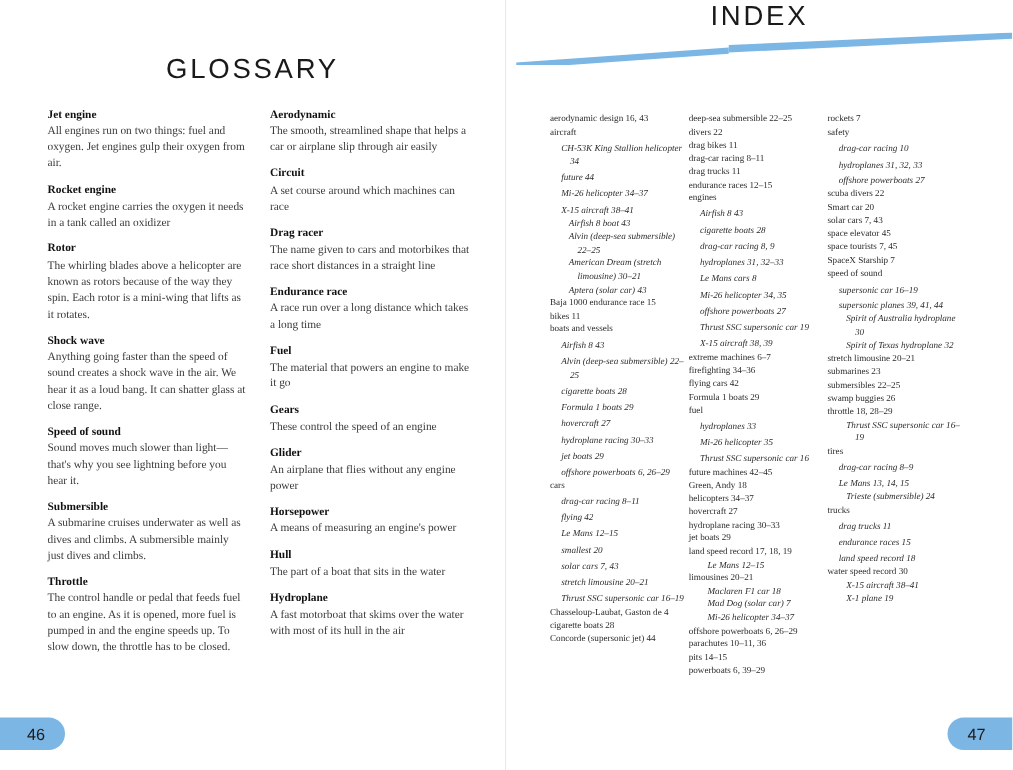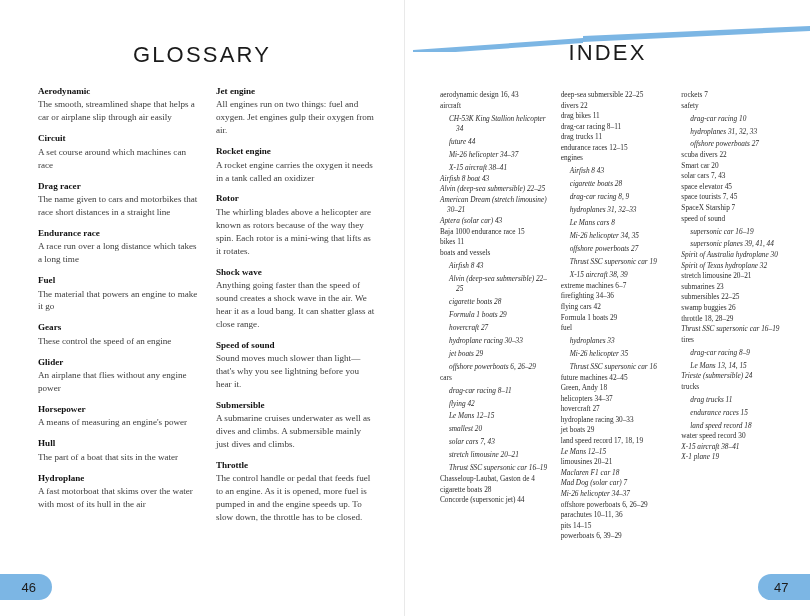--- a/index.html
+++ b/index.html
@@ -33,21 +33,21 @@
   
   .page-heading {
     text-align: center;
     font-family: "Liberation Sans", sans-serif;
     font-weight: 400;
     letter-spacing: 2.2px;
     color: #1a1a1a;
     font-size: 22px;
   }
   .glossary-heading { margin-top: 42px; }
-  .index-heading { margin-top: 40px; }
+  .index-heading { }
 
   
   .blue-swoosh { position: absolute; top: 26px; left: 0; width: 405px; height: 26px; }
 
   
   .glossary-cols {
     position: absolute;
     top: 86px; left: 38px;
     width: 338px;
     display: flex;
@@ -70,35 +70,34 @@
     line-height: 1.42;
     margin-top: 1px;
   }
 
   
   .index-cols {
     position: absolute;
     top: 90px; left: 35px;
     width: 352px;
     display: flex;
-    gap: 10px;
   }
   .index-col { width: 111px; }
   .idx {
     font-family: "Liberation Serif", serif;
     font-size: 7.3px;
     color: #2b2b2b;
     line-height: 1.45;
     margin: 0;
     text-indent: -7px;
     padding-left: 7px;
   }
   .idx.lvl1 { padding-left: 16px; text-indent: -7px; }
   .idx.lvl1-ital { padding-left: 16px; text-indent: -7px; font-style: italic; }
-  .idx.ital { font-style: italic; }
+  .idx.ital { font-style: italic; margin-left: 15px; }
   .idx.gap { margin-top: 2.4px; font-style: italic; }
 
   
   .pagenum {
     position: absolute;
     bottom: 16px;
     height: 26px;
     background: #7cb6e4;
     display: flex;
     align-items: center;
@@ -124,20 +123,36 @@
 </head>
 <body>
 
 <div id="page">
   <div class="spread">
 
     <div class="page-half page-left">
       <div class="page-heading glossary-heading">GLOSSARY</div>
 
       <div class="glossary-cols">
+        <div class="glossary-col" id="gcol1">
+            <div class="term">Jet engine</div>
+            <div class="def">All engines run on two things: fuel and oxygen. Jet engines gulp their oxygen from air.</div>
+            <div class="term">Rocket engine</div>
+            <div class="def">A rocket engine carries the oxygen it needs in a tank called an oxidizer</div>
+            <div class="term">Rotor</div>
+            <div class="def">The whirling blades above a helicopter are known as rotors because of the way they spin. Each rotor is a mini-wing that lifts as it rotates.</div>
+            <div class="term">Shock wave</div>
+            <div class="def">Anything going faster than the speed of sound creates a shock wave in the air. We hear it as a loud bang. It can shatter glass at close range.</div>
+            <div class="term">Speed of sound</div>
+            <div class="def">Sound moves much slower than light—that's why you see lightning before you hear it.</div>
+            <div class="term">Submersible</div>
+            <div class="def">A submarine cruises underwater as well as dives and climbs. A submersible mainly just dives and climbs.</div>
+            <div class="term">Throttle</div>
+            <div class="def">The control handle or pedal that feeds fuel to an engine. As it is opened, more fuel is pumped in and the engine speeds up. To slow down, the throttle has to be closed.</div>
+          </div>
         <div class="glossary-col" id="gcol0">
             <div class="term">Aerodynamic</div>
             <div class="def">The smooth, streamlined shape that helps a car or airplane slip through air easily</div>
             <div class="term">Circuit</div>
             <div class="def">A set course around which machines can race</div>
             <div class="term">Drag racer</div>
             <div class="def">The name given to cars and motorbikes that race short distances in a straight line</div>
             <div class="term">Endurance race</div>
             <div class="def">A race run over a long distance which takes a long time</div>
             <div class="term">Fuel</div>
@@ -145,36 +160,20 @@
             <div class="term">Gears</div>
             <div class="def">These control the speed of an engine</div>
             <div class="term">Glider</div>
             <div class="def">An airplane that flies without any engine power</div>
             <div class="term">Horsepower</div>
             <div class="def">A means of measuring an engine's power</div>
             <div class="term">Hull</div>
             <div class="def">The part of a boat that sits in the water</div>
             <div class="term">Hydroplane</div>
             <div class="def">A fast motorboat that skims over the water with most of its hull in the air</div>
-          </div>
-        <div class="glossary-col" id="gcol1">
-            <div class="term">Jet engine</div>
-            <div class="def">All engines run on two things: fuel and oxygen. Jet engines gulp their oxygen from air.</div>
-            <div class="term">Rocket engine</div>
-            <div class="def">A rocket engine carries the oxygen it needs in a tank called an oxidizer</div>
-            <div class="term">Rotor</div>
-            <div class="def">The whirling blades above a helicopter are known as rotors because of the way they spin. Each rotor is a mini-wing that lifts as it rotates.</div>
-            <div class="term">Shock wave</div>
-            <div class="def">Anything going faster than the speed of sound creates a shock wave in the air. We hear it as a loud bang. It can shatter glass at close range.</div>
-            <div class="term">Speed of sound</div>
-            <div class="def">Sound moves much slower than light—that's why you see lightning before you hear it.</div>
-            <div class="term">Submersible</div>
-            <div class="def">A submarine cruises underwater as well as dives and climbs. A submersible mainly just dives and climbs.</div>
-            <div class="term">Throttle</div>
-            <div class="def">The control handle or pedal that feeds fuel to an engine. As it is opened, more fuel is pumped in and the engine speeds up. To slow down, the throttle has to be closed.</div>
           </div>
       </div>
 
       <div class="pagenum pagenum-left">
         <span>46</span>
       </div>
     </div>
 
     <div class="page-half page-right">
 

